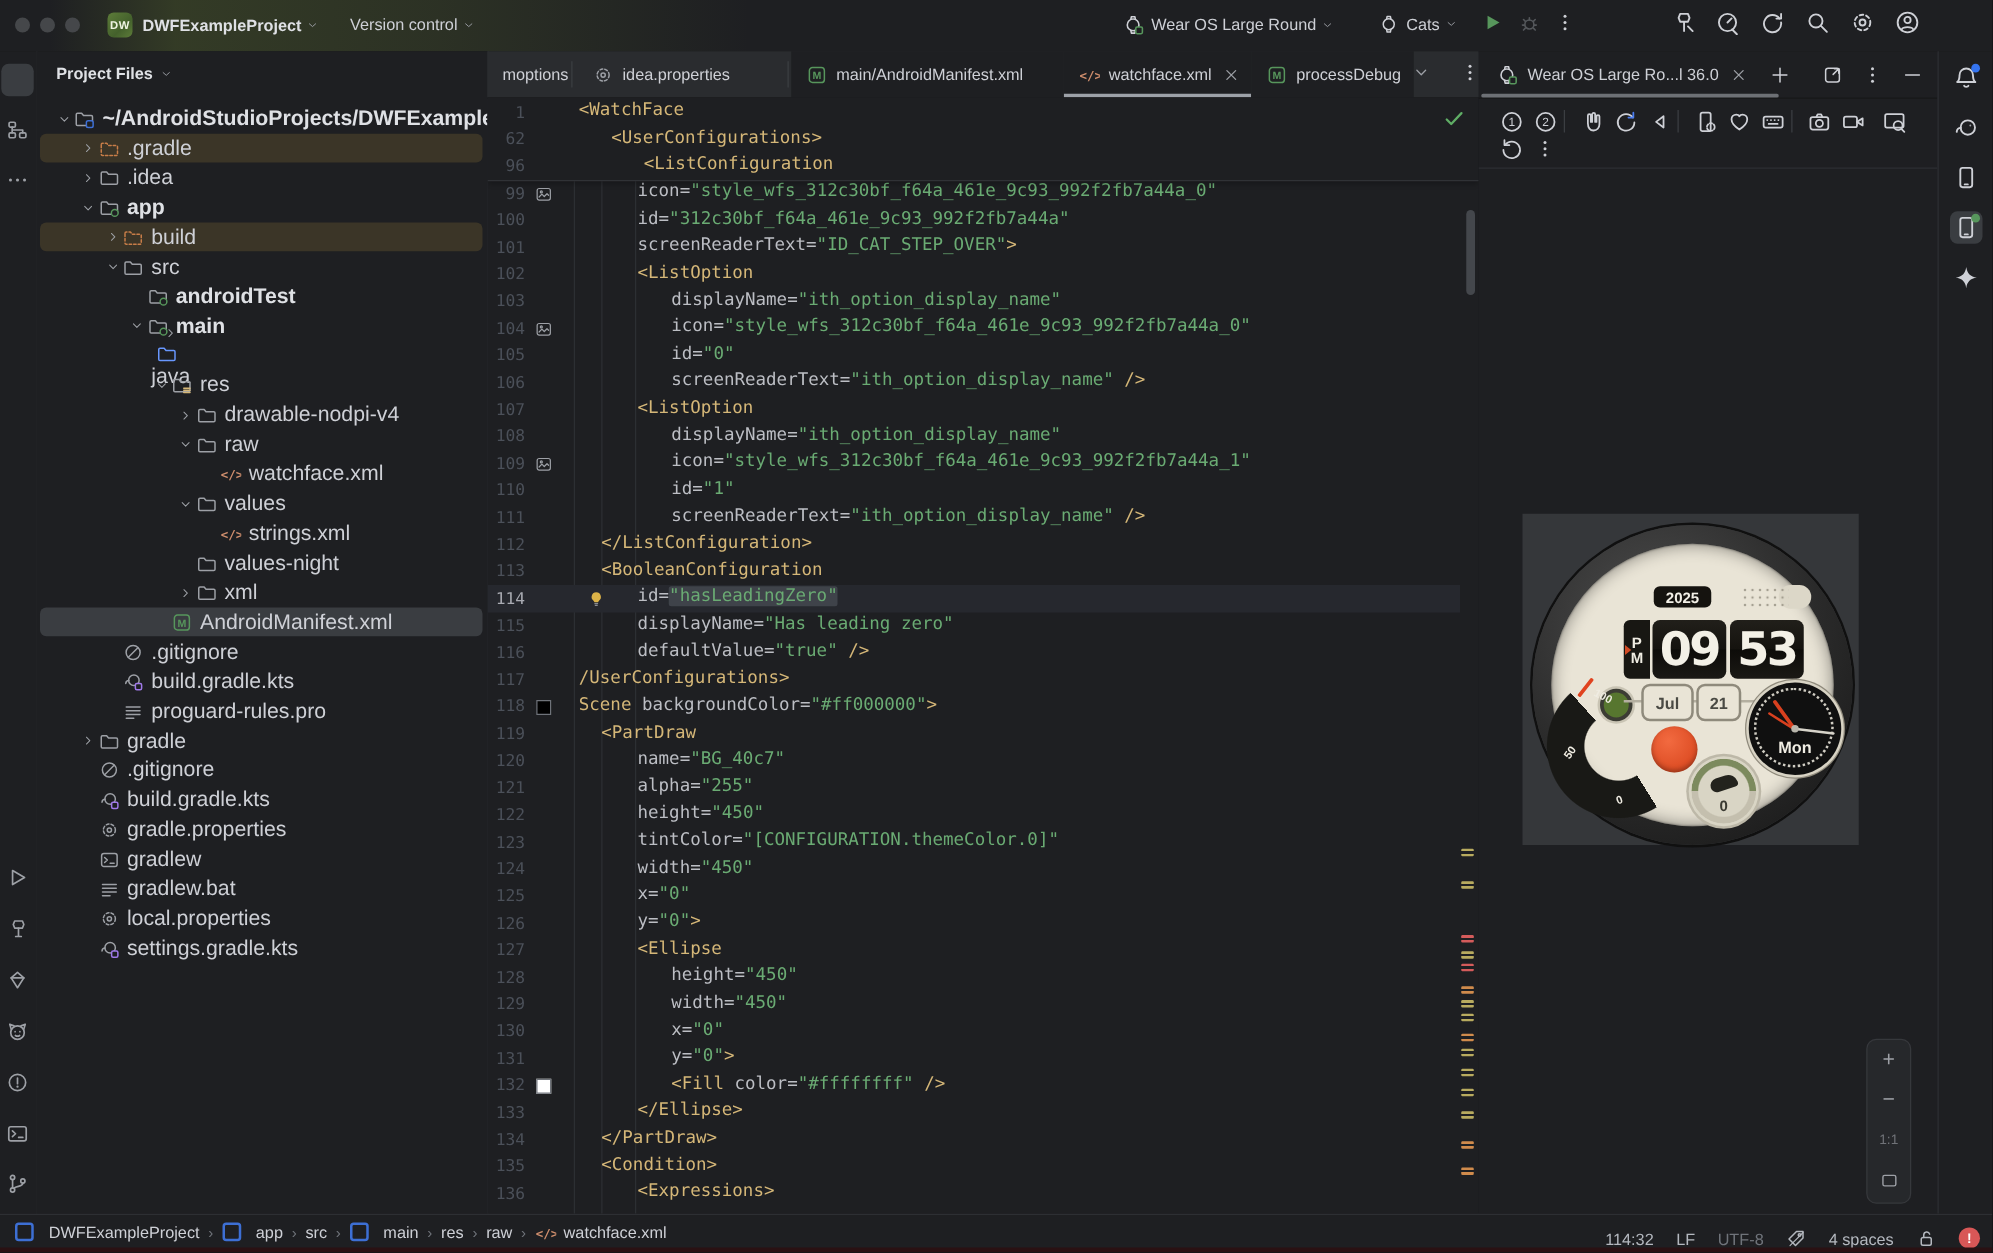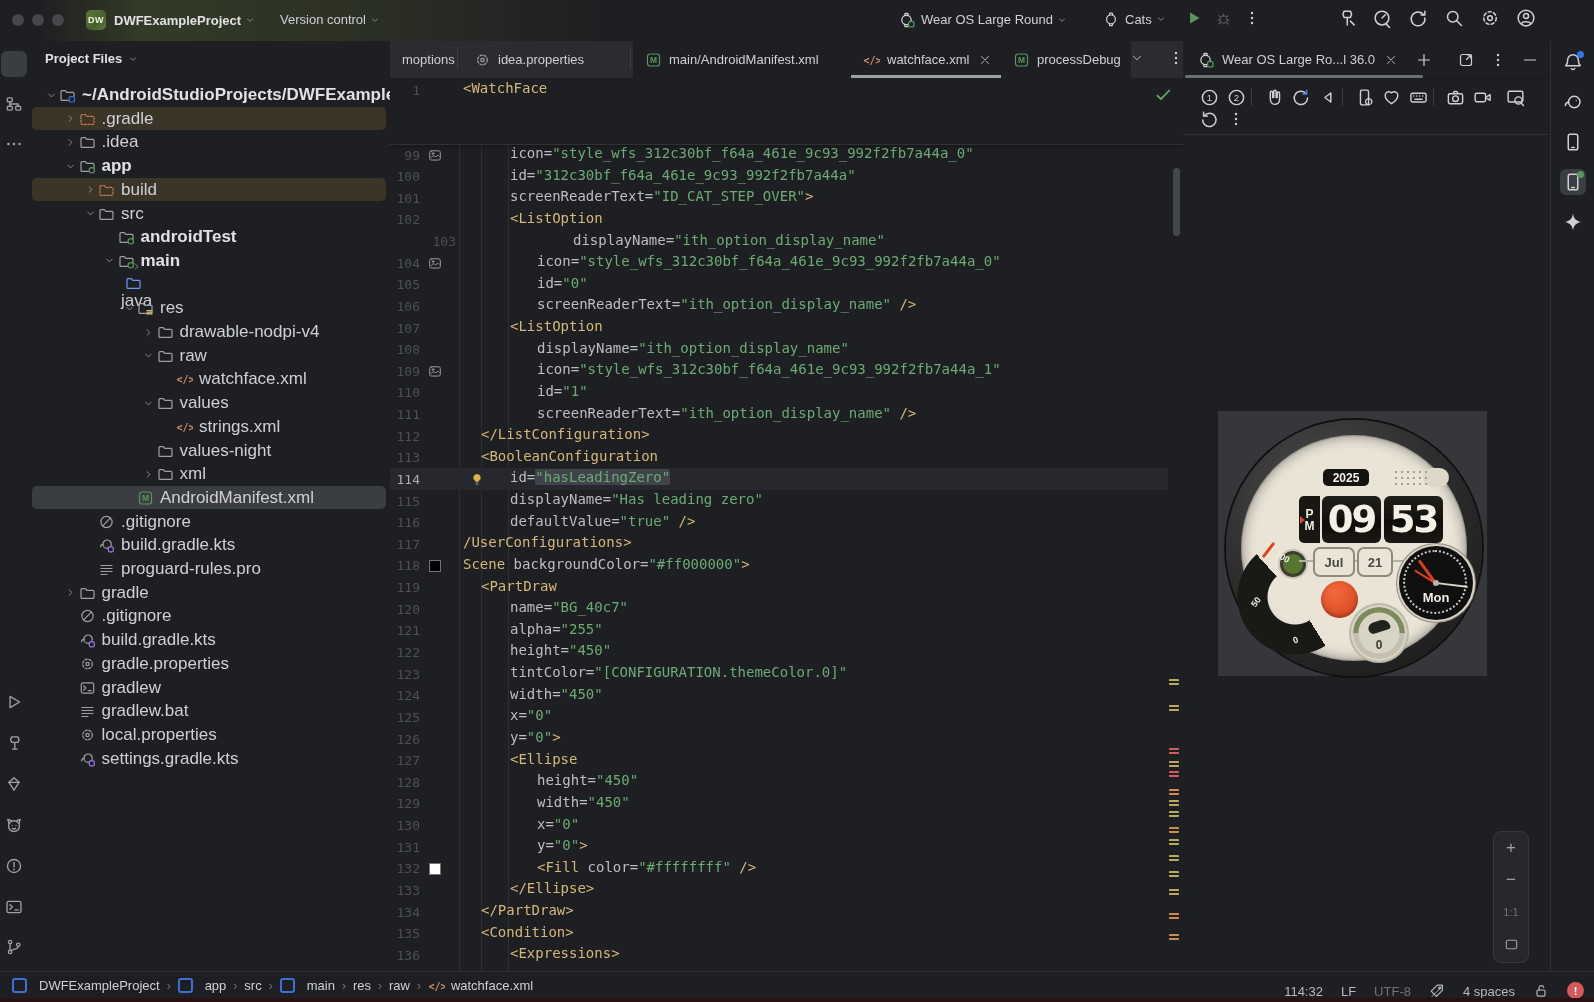--- a/index.html
+++ b/index.html
@@ -817,21 +817,21 @@
     <div class="guide" style="left:118px;top:66px;height:860px;"></div>
     <div id="codebody">
         <div class="cline" style="top: 66px;"><span class="ln">99</span><span class="gic"><svg width="14" height="13" viewBox="0 0 16 16" fill="none" stroke="#9da0a6" stroke-width="1.2" stroke-linecap="round" stroke-linejoin="round">
               <rect x="1.5" y="2.2" width="13" height="11.4" rx="2"></rect>
               <path d="M3.4 10.6l2.8-2.8 2.3 2.3 2.7-2.7 1.5 1.5"></path>
               <circle cx="5.6" cy="5.6" r="1"></circle>
             </svg></span><span class="code" style="left:120px"><span class="tk-a">icon=</span><span class="tk-v">"style_wfs_312c30bf_f64a_461e_9c93_992f2fb7a44a_0"</span></span></div>
         <div class="cline" style="top: 87.63px;"><span class="ln">100</span><span class="code" style="left:120px"><span class="tk-a">id=</span><span class="tk-v">"312c30bf_f64a_461e_9c93_992f2fb7a44a"</span></span></div>
         <div class="cline" style="top: 109.26px;"><span class="ln">101</span><span class="code" style="left:120px"><span class="tk-a">screenReaderText=</span><span class="tk-v">"ID_CAT_STEP_OVER"</span><span class="tk-t">&gt;</span></span></div>
         <div class="cline" style="top: 130.89px;"><span class="ln">102</span><span class="code" style="left:120px"><span class="tk-t">&lt;ListOption</span></span></div>
-        <div class="cline" style="top: 152.52px; margin-left: 36px;"><span class="ln">103</span><span class="code" style="left:147px"><span class="tk-a">displayName=</span><span class="tk-v">"ith_option_display_name"</span></span></div>
+        <div class="cline" style="top: 152.52px;"><span class="ln">103</span><span class="code" style="left:147px"><span class="tk-a">displayName=</span><span class="tk-v">"ith_option_display_name"</span></span></div>
         <div class="cline" style="top: 174.15px;"><span class="ln">104</span><span class="gic"><svg width="14" height="13" viewBox="0 0 16 16" fill="none" stroke="#9da0a6" stroke-width="1.2" stroke-linecap="round" stroke-linejoin="round">
               <rect x="1.5" y="2.2" width="13" height="11.4" rx="2"></rect>
               <path d="M3.4 10.6l2.8-2.8 2.3 2.3 2.7-2.7 1.5 1.5"></path>
               <circle cx="5.6" cy="5.6" r="1"></circle>
             </svg></span><span class="code" style="left:147px"><span class="tk-a">icon=</span><span class="tk-v">"style_wfs_312c30bf_f64a_461e_9c93_992f2fb7a44a_0"</span></span></div>
         <div class="cline" style="top: 195.78px;"><span class="ln">105</span><span class="code" style="left:147px"><span class="tk-a">id=</span><span class="tk-v">"0"</span></span></div>
         <div class="cline" style="top: 217.41px;"><span class="ln">106</span><span class="code" style="left:147px"><span class="tk-a">screenReaderText=</span><span class="tk-v">"ith_option_display_name"</span><span class="tk-t"> /&gt;</span></span></div>
         <div class="cline" style="top: 239.04px;"><span class="ln">107</span><span class="code" style="left:120px"><span class="tk-t">&lt;ListOption</span></span></div>
         <div class="cline" style="top: 260.67px;"><span class="ln">108</span><span class="code" style="left:147px"><span class="tk-a">displayName=</span><span class="tk-v">"ith_option_display_name"</span></span></div>
         <div class="cline" style="top: 282.3px;"><span class="ln">109</span><span class="gic"><svg width="14" height="13" viewBox="0 0 16 16" fill="none" stroke="#9da0a6" stroke-width="1.2" stroke-linecap="round" stroke-linejoin="round">
@@ -866,20 +866,22 @@
         <div class="cline" style="top: 736.53px;"><span class="ln">130</span><span class="code" style="left:147px"><span class="tk-a">x=</span><span class="tk-v">"0"</span></span></div>
         <div class="cline" style="top: 758.16px;"><span class="ln">131</span><span class="code" style="left:147px"><span class="tk-a">y=</span><span class="tk-v">"0"</span><span class="tk-t">&gt;</span></span></div>
         <div class="cline" style="top: 779.79px;"><span class="ln">132</span><span class="gic"><div style="width:10px;height:10px;background:#fff;border:1px solid #6f737a;"></div></span><span class="code" style="left:147px"><span class="tk-t">&lt;Fill </span><span class="tk-a">color=</span><span class="tk-v">"#ffffffff"</span><span class="tk-t"> /&gt;</span></span></div>
         <div class="cline" style="top: 801.42px;"><span class="ln">133</span><span class="code" style="left:120px"><span class="tk-t">&lt;/Ellipse&gt;</span></span></div>
         <div class="cline" style="top: 823.05px;"><span class="ln">134</span><span class="code" style="left:91px"><span class="tk-t">&lt;/PartDraw&gt;</span></span></div>
         <div class="cline" style="top: 844.68px;"><span class="ln">135</span><span class="code" style="left:91px"><span class="tk-t">&lt;Condition&gt;</span></span></div>
         <div class="cline" style="top: 866.31px;"><span class="ln">136</span><span class="code" style="left:120px"><span class="tk-t">&lt;Expressions&gt;</span></span></div>
       </div>
     <div id="sticky">
         <div class="cline" style="top: 1px;"><span class="ln">1</span><span class="code" style="left:73px"><span class="tk-t">&lt;WatchFace</span></span></div>
+        <div class="cline" style="top: 22.63px;"><span class="ln">62</span><span class="code" style="left:99px"><span class="tk-t">&lt;UserConfigurations&gt;</span></span></div>
+        <div class="cline" style="top: 44.26px;"><span class="ln">96</span><span class="code" style="left:125px"><span class="tk-t">&lt;ListConfiguration</span></span></div>
       </div>
     <div class="abs" style="left:764px;top:8px;">
         <svg width="18" height="18" viewBox="0 0 16 16" fill="none" stroke="#9da0a6" stroke-width="1.2" stroke-linecap="round" stroke-linejoin="round">
           <path d="M3 8.5l3.2 3.2L13.5 4" stroke="#5fad65" stroke-width="1.6"></path>
         </svg>
       </div>
     <div id="scrollthumb"></div>
     <div id="stripe">
         <div class="stripe-mark" style="left: 779px; top: 601px; background: linear-gradient(rgb(184, 171, 95) 0px, rgb(184, 171, 95) 2px, transparent 2px, transparent 4px, rgb(184, 171, 95) 4px, rgb(184, 171, 95) 6px);"></div>
         <div class="stripe-mark" style="left: 779px; top: 627px; background: linear-gradient(rgb(184, 171, 95) 0px, rgb(184, 171, 95) 2px, transparent 2px, transparent 4px, rgb(184, 171, 95) 4px, rgb(184, 171, 95) 6px);"></div>

